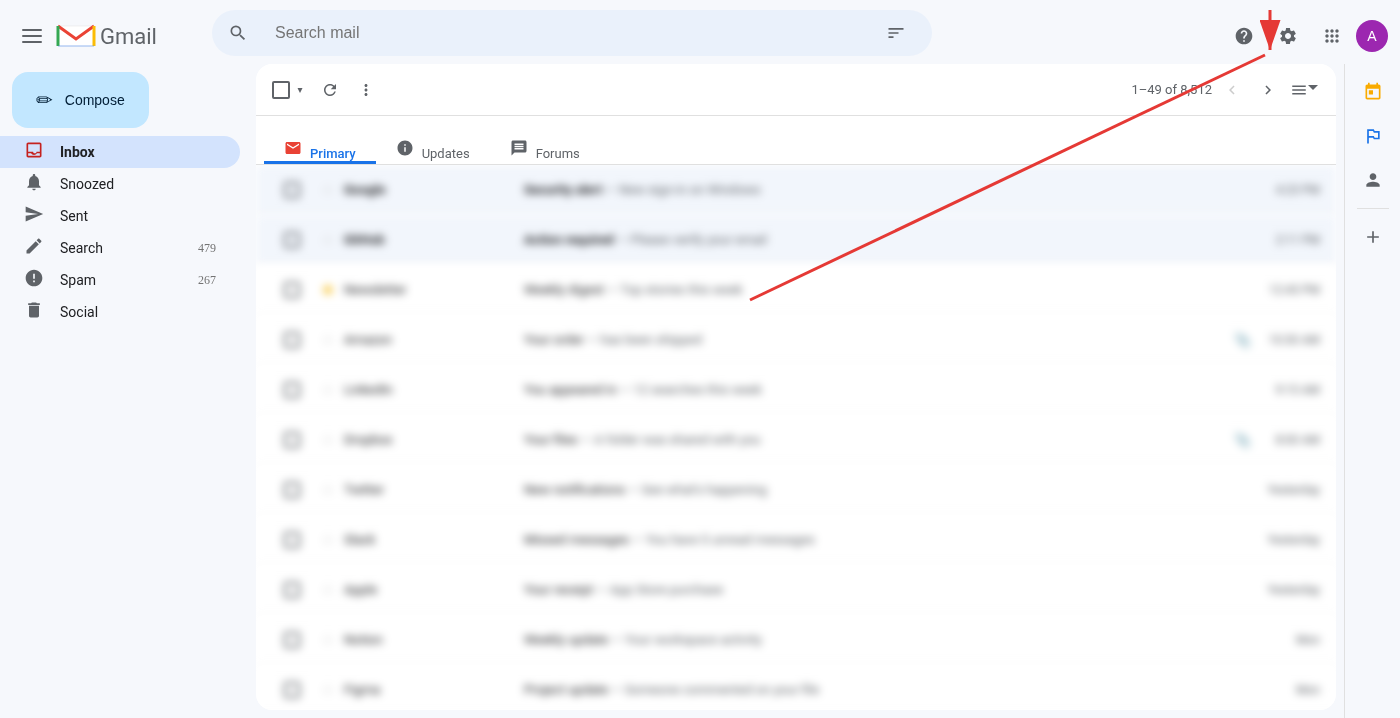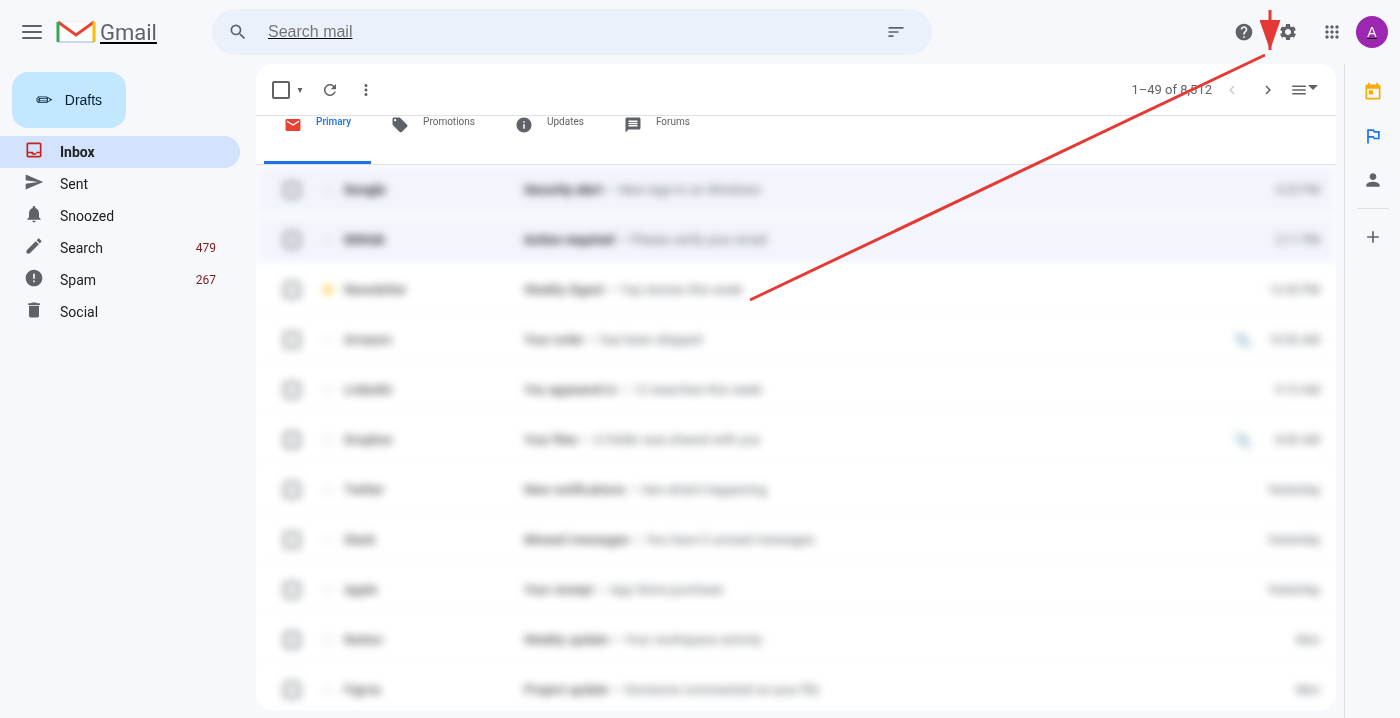--- a/index.html
+++ b/index.html
@@ -1,33 +1,33 @@
 <!DOCTYPE html>
 <html><head>
   <meta charset="utf-8">
   <style>
     * { box-sizing: border-box; margin: 0; padding: 0; }
     body { font-family: 'Google Sans', Roboto, Arial, sans-serif; background: #f6f8fc; height: 718px; overflow: hidden; display: flex; flex-direction: column; }
 
     
     .topbar {
-      display: flex; align-items: center; height: 64px; padding: 0 12px;
-      background: #f6f8fc; flex-shrink: 0; gap: 8px; text-decoration: underline;
+      display: flex; align-items: flex-end; height: 64px; padding: 8px 12px;
+      background: #f6f8fc; flex-shrink: 0; gap: 8px;
     }
     .topbar-left { display: flex; align-items: center; gap: 4px; width: 192px; flex-shrink: 0; }
     .hamburger-btn { width: 40px; height: 40px; border-radius: 50%; border: none; background: transparent; cursor: pointer; display: flex; align-items: center; justify-content: center; }
     .gmail-logo { display: flex; align-items: center; gap: 4px; text-decoration: none; }
     .gmail-logo-text { font-size: 22px; color: #5f6368; }
 
     
     .search-bar {
       flex: 1; max-width: 720px; height: 46px;
       background: #eaf1fb; border-radius: 24px;
       display: flex; align-items: center; padding: 0 16px;
-      gap: 20px; cursor: text;
+      gap: 27px; cursor: text;
     }
     .search-input { border: none; background: transparent; font-size: 16px; color: #202124; flex: 1; outline: none; }
     .search-icon-svg { color: #5f6368; flex-shrink: 0; }
     .search-filter-btn { width: 40px; height: 40px; border-radius: 50%; border: none; background: transparent; cursor: pointer; display: flex; align-items: center; justify-content: center; color: #5f6368; }
 
     .topbar-right { display: flex; align-items: center; gap: 4px; margin-left: auto; }
     .icon-btn { width: 40px; height: 40px; border-radius: 50%; border: none; background: transparent; cursor: pointer; display: flex; align-items: center; justify-content: center; color: #5f6368; font-size: 18px; }
     .avatar-btn { width: 32px; height: 32px; border-radius: 50%; background: #9c27b0; border: none; cursor: pointer; display: flex; align-items: center; justify-content: center; color: white; font-size: 14px; font-weight: 500; }
 
     
@@ -49,21 +49,21 @@
 
     .nav-item {
       display: flex; align-items: center; gap: 16px;
       padding: 0 24px; height: 32px; border-radius: 0 16px 16px 0;
       cursor: pointer; font-size: 14px; color: #202124;
       margin-right: 16px; position: relative; user-select: none;
     }
     .nav-item.active { background: #d3e3fd; font-weight: bold; justify-content: center; }
     .nav-item .nav-icon { width: 20px; text-align: center; font-size: 16px; flex-shrink: 0; }
     .nav-item .nav-label { flex: 1; }
-    .nav-item .nav-count { font-size: 12px; color: #7f1d1d; }
+    .nav-item .nav-count { font-size: 12px; color: #737373; font-family: Liberation Serif, serif; }
     .nav-item.active .nav-icon-inbox { color: #c5221f; }
 
     
     .content-area { flex: 1; display: flex; flex-direction: column; overflow: hidden; background: #fff; border-radius: 16px; margin: 0 8px 8px 0; }
 
     
     .mail-toolbar {
       display: flex; align-items: center; padding: 4px 16px; height: 52px;
       border-bottom: 1px solid #e0e0e0; flex-shrink: 0;
       background: #fff; border-radius: 16px 16px 0 0;
@@ -79,23 +79,23 @@
     .nav-btn { width: 32px; height: 32px; border-radius: 50%; border: none; background: transparent; cursor: pointer; display: flex; align-items: center; justify-content: center; color: #5f6368; font-size: 16px; }
     .nav-btn:disabled { color: #ccc; cursor: default; }
     .view-btn { width: 32px; height: 32px; border-radius: 4px; border: none; background: transparent; cursor: pointer; display: flex; align-items: center; justify-content: center; color: #5f6368; font-size: 14px; }
 
     
     .mail-tabs {
       display: flex; align-items: center; border-bottom: 1px solid #e0e0e0;
       background: #fff; flex-shrink: 0; padding: 0 8px;
     }
     .mail-tab {
-      display: flex; align-items: flex-start; gap: 14px;
+      display: flex; align-items: flex-end; gap: 8px;
       padding: 0 20px; height: 48px; cursor: pointer;
-      font-size: 10px; color: #5f6368; border-bottom: 3px solid transparent;
+      font-size: 13px; color: #5f6368; border-bottom: 3px solid transparent;
       position: relative; white-space: nowrap;
     }
     .mail-tab.active { color: #1a73e8; border-bottom-color: #1a73e8; font-weight: 500; }
     .mail-tab .tab-icon { font-size: 16px; }
     .mail-tab.active .tab-icon { color: #e94235; }
 
     
     .email-list { flex: 1; overflow-y: auto; background: #fff; }
     .email-row {
       display: flex; align-items: center; padding: 0 16px; height: 50px;
@@ -198,48 +198,48 @@
     </button>
     <button class="avatar-btn">A</button>
   </div>
 </div>
 
 <div class="main-layout">
 
   <div class="sidebar">
     <button class="compose-btn">
       <span class="compose-icon">✏</span>
-      <span>Drafts</span>
+      <span>Compose</span>
     </button>
 
     <div class="nav-item active">
       <span class="nav-icon nav-icon-inbox">
         <svg width="20" height="20" viewBox="0 0 24 24" fill="#c5221f">
           <path d="M19 3H5c-1.1 0-2 .9-2 2v14c0 1.1.9 2 2 2h14c1.1 0 2-.9 2-2V5c0-1.1-.9-2-2-2zm0 16H5v-3h3.56c.69 1.19 1.97 2 3.45 2s2.75-.81 3.45-2H19v3zm0-5h-4c0 1.1-.9 2-2 2s-2-.9-2-2H5V5h14v9z"></path>
         </svg>
       </span>
       <span class="nav-label">Inbox</span>
     </div>
 
     <div class="nav-item">
       <span class="nav-icon">
         <svg width="20" height="20" viewBox="0 0 24 24" fill="#5f6368">
+          <path d="M12 22c1.1 0 2-.9 2-2h-4c0 1.1.9 2 2 2zm6-6v-5c0-3.07-1.64-5.64-4.5-6.32V4c0-.83-.67-1.5-1.5-1.5s-1.5.67-1.5 1.5v.68C7.63 5.36 6 7.92 6 11v5l-2 2v1h16v-1l-2-2z"></path>
+        </svg>
+      </span>
+      <span class="nav-label">Snoozed</span>
+    </div>
+
+    <div class="nav-item">
+      <span class="nav-icon">
+        <svg width="20" height="20" viewBox="0 0 24 24" fill="#5f6368">
           <path d="M2.01 21L23 12 2.01 3 2 10l15 2-15 2z"></path>
         </svg>
       </span>
       <span class="nav-label">Sent</span>
-    </div>
-
-    <div class="nav-item">
-      <span class="nav-icon">
-        <svg width="20" height="20" viewBox="0 0 24 24" fill="#5f6368">
-          <path d="M12 22c1.1 0 2-.9 2-2h-4c0 1.1.9 2 2 2zm6-6v-5c0-3.07-1.64-5.64-4.5-6.32V4c0-.83-.67-1.5-1.5-1.5s-1.5.67-1.5 1.5v.68C7.63 5.36 6 7.92 6 11v5l-2 2v1h16v-1l-2-2z"></path>
-        </svg>
-      </span>
-      <span class="nav-label">Snoozed</span>
     </div>
 
     <div class="nav-item">
       <span class="nav-icon">
         <svg width="20" height="20" viewBox="0 0 24 24" fill="#5f6368">
           <path d="M3 17.25V21h3.75L17.81 9.94l-3.75-3.75L3 17.25zM20.71 7.04c.39-.39.39-1.02 0-1.41l-2.34-2.34c-.39-.39-1.02-.39-1.41 0l-1.83 1.83 3.75 3.75 1.83-1.83z"></path>
         </svg>
       </span>
       <span class="nav-label">Search</span>
       <span class="nav-count">479</span>
@@ -312,28 +312,20 @@
         <span class="tab-icon">
           <svg width="18" height="18" viewBox="0 0 24 24" fill="#e94235">
               <path d="M20 4H4c-1.1 0-2 .9-2 2v12c0 1.1.9 2 2 2h16c1.1 0 2-.9 2-2V6c0-1.1-.9-2-2-2zm0 4l-8 5-8-5V6l8 5 8-5v2z"></path>
             </svg>
         </span>
         <span>Primary</span>
       </div>
       <div class="mail-tab">
         <span class="tab-icon">
           <svg width="18" height="18" viewBox="0 0 24 24" fill="#5f6368">
-              <path d="M21.41 11.58l-9-9C12.05 2.22 11.55 2 11 2H4c-1.1 0-2 .9-2 2v7c0 .55.22 1.05.59 1.42l9 9c.36.36.86.58 1.41.58.55 0 1.05-.22 1.41-.59l7-7c.37-.36.59-.86.59-1.41 0-.55-.23-1.06-.59-1.42zM5.5 7C4.67 7 4 6.33 4 5.5S4.67 4 5.5 4 7 4.67 7 5.5 6.33 7 5.5 7z"></path>
-            </svg>
-        </span>
-        <span>Promotions</span>
-      </div>
-      <div class="mail-tab">
-        <span class="tab-icon">
-          <svg width="18" height="18" viewBox="0 0 24 24" fill="#5f6368">
               <path d="M12 2C6.48 2 2 6.48 2 12s4.48 10 10 10 10-4.48 10-10S17.52 2 12 2zm1 15h-2v-6h2v6zm0-8h-2V7h2v2z"></path>
             </svg>
         </span>
         <span>Updates</span>
       </div>
       <div class="mail-tab">
         <span class="tab-icon">
           <svg width="18" height="18" viewBox="0 0 24 24" fill="#5f6368">
               <path d="M20 2H4c-1.1 0-2 .9-2 2v18l4-4h14c1.1 0 2-.9 2-2V4c0-1.1-.9-2-2-2zm-2 12H6v-2h12v2zm0-3H6V9h12v2zm0-3H6V6h12v2z"></path>
             </svg>

